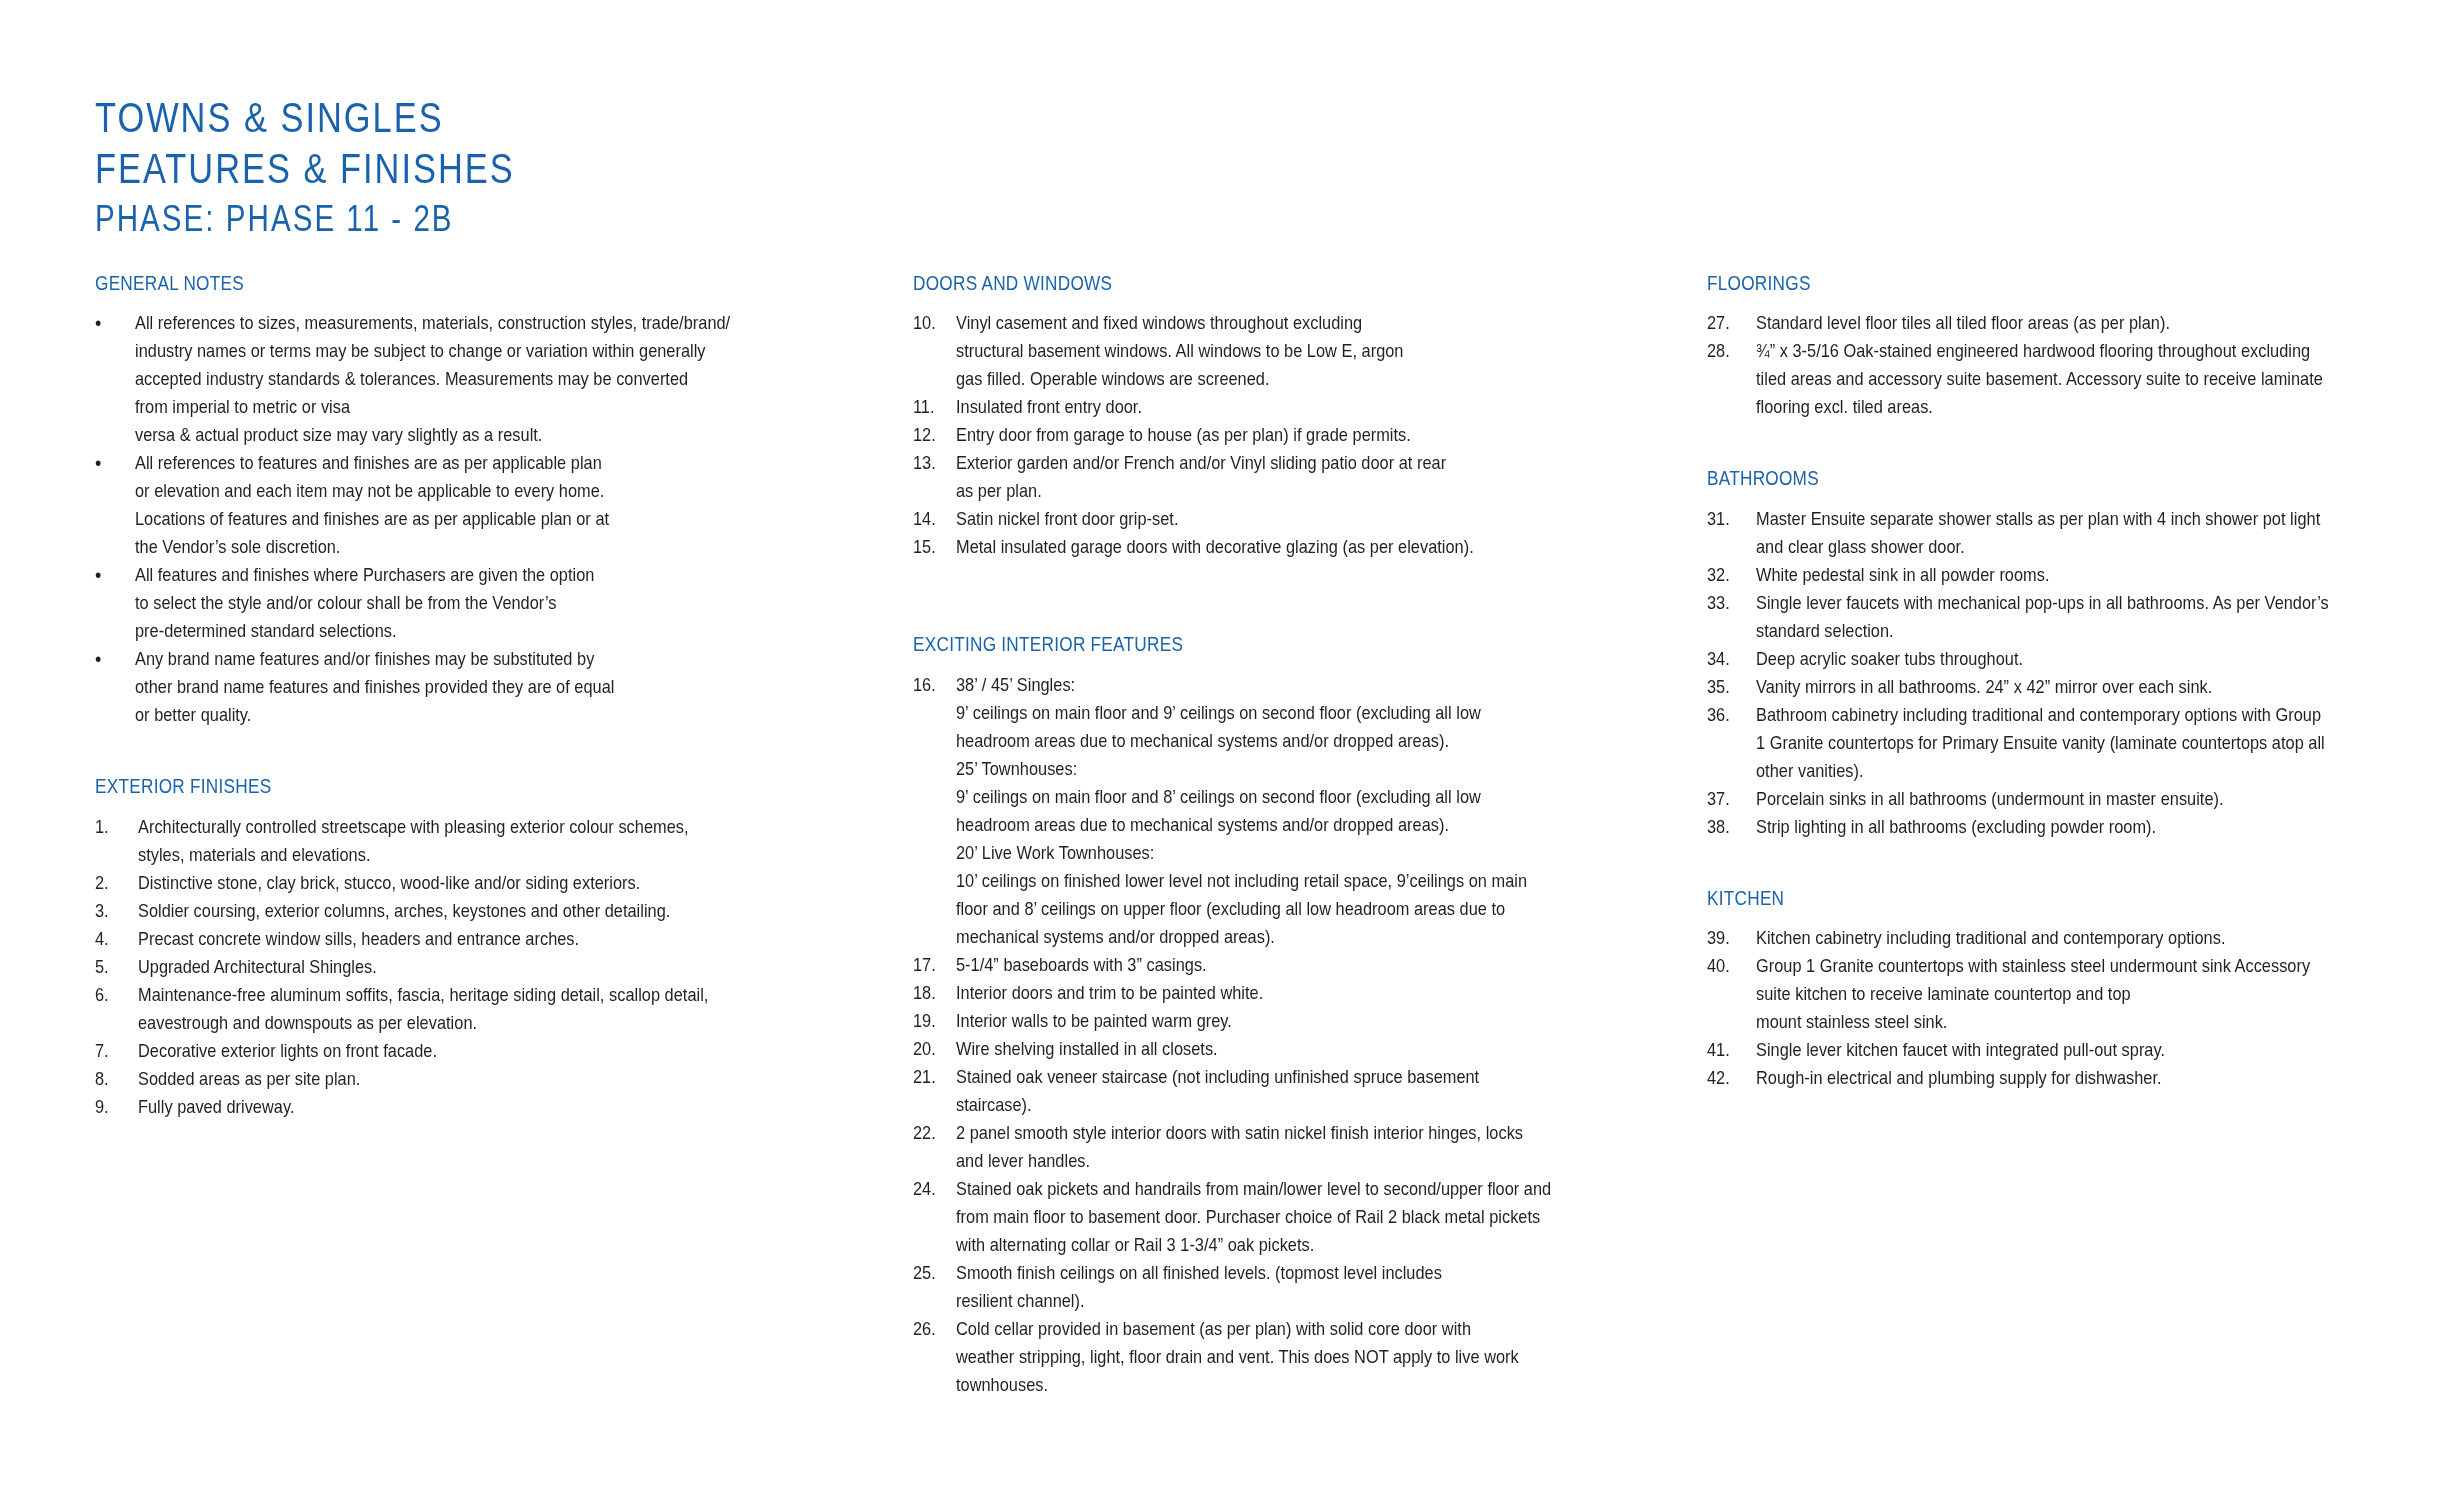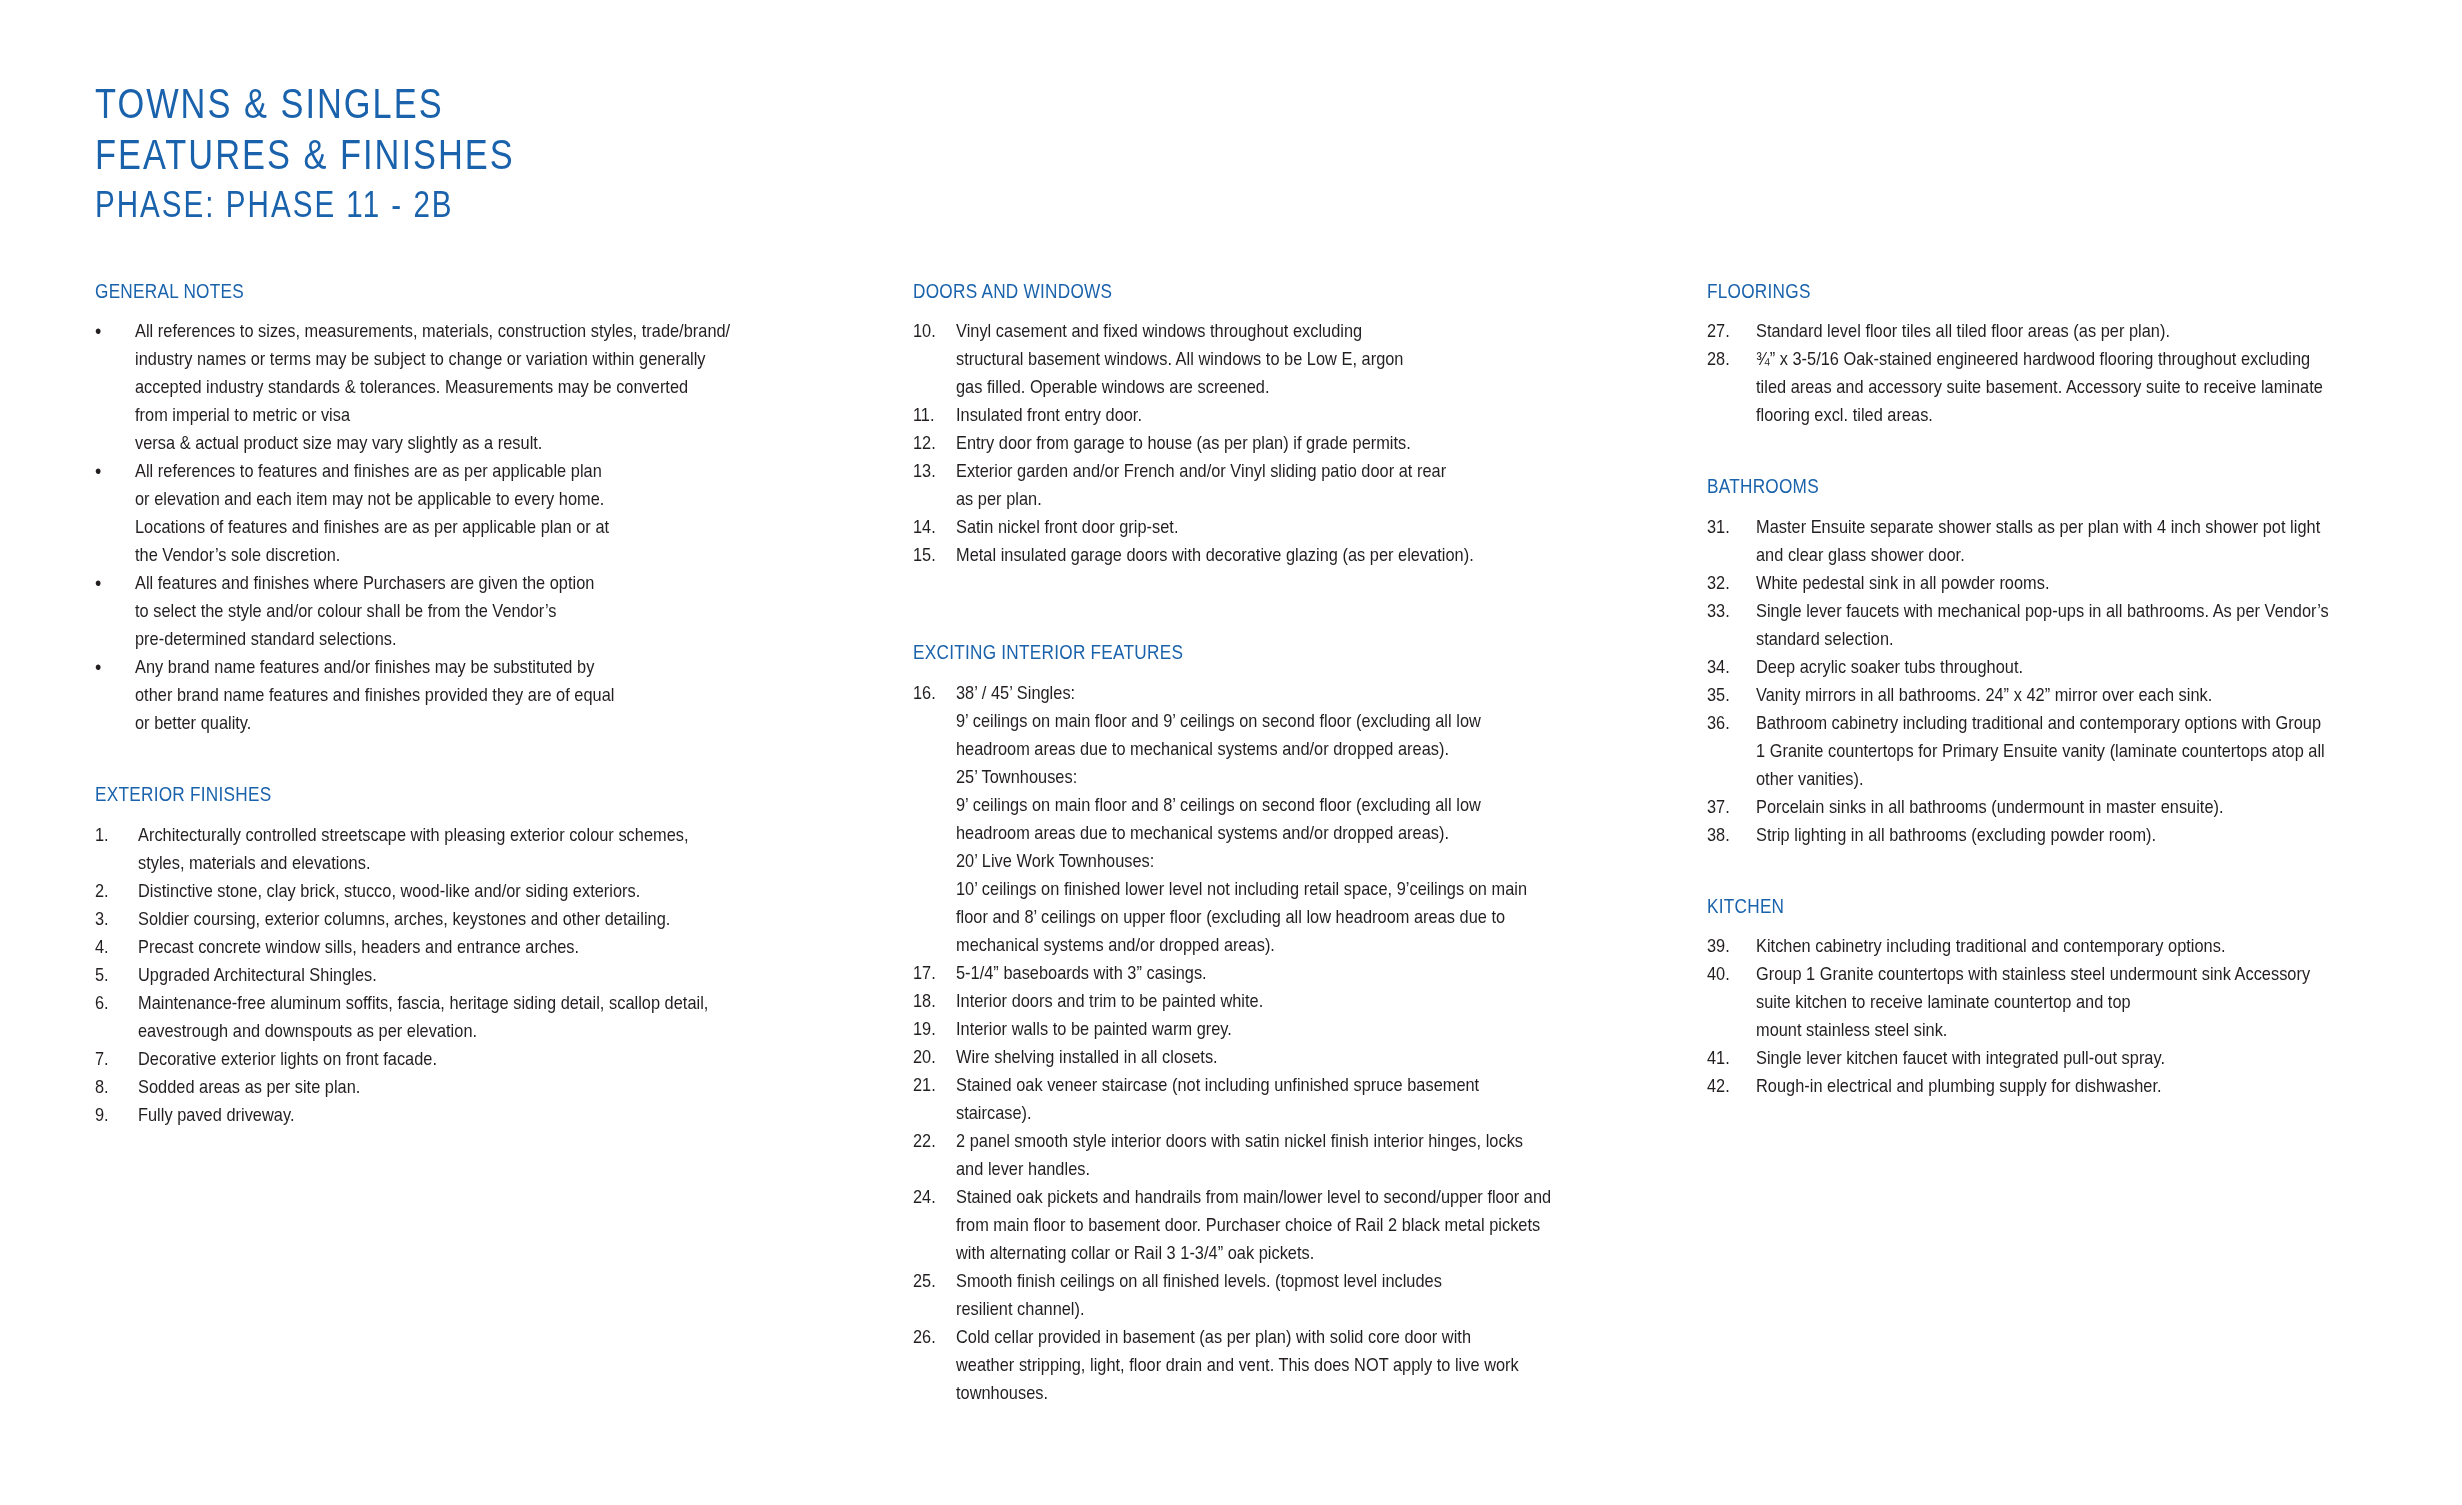--- a/index.html
+++ b/index.html
@@ -14,21 +14,21 @@
     font-family: "Liberation Sans", sans-serif;
     color: #231f20;
     overflow: hidden;
     position: relative;
   }
 
   
   #title-block {
     position: absolute;
     left: 95px;
-    top: 82px;
+    top: 96px;
     width: 766px;
   }
   .title-line {
     color: #1a63ac;
     font-weight: 300;
     letter-spacing: 2.5px;
     line-height: 1.00;
     white-space: nowrap;
     transform: scaleX(0.80);
     transform-origin: left center;
@@ -39,21 +39,21 @@
   }
   .title-line-3 {
     font-size: 37px;
     margin-top: 9.8px;
   }
 
   
   #columns {
     position: absolute;
     left: 0;
-    top: 280px;
+    top: 272px;
     width: 2462px;
     height: 1185px;
   }
   .column {
     position: absolute;
     top: 0;
   }
   #column-1 { left: 95px;  width: 739px; }
   #column-2 { left: 913px; width: 746px; }
   #column-3 { left: 1707px; width: 697px; }

